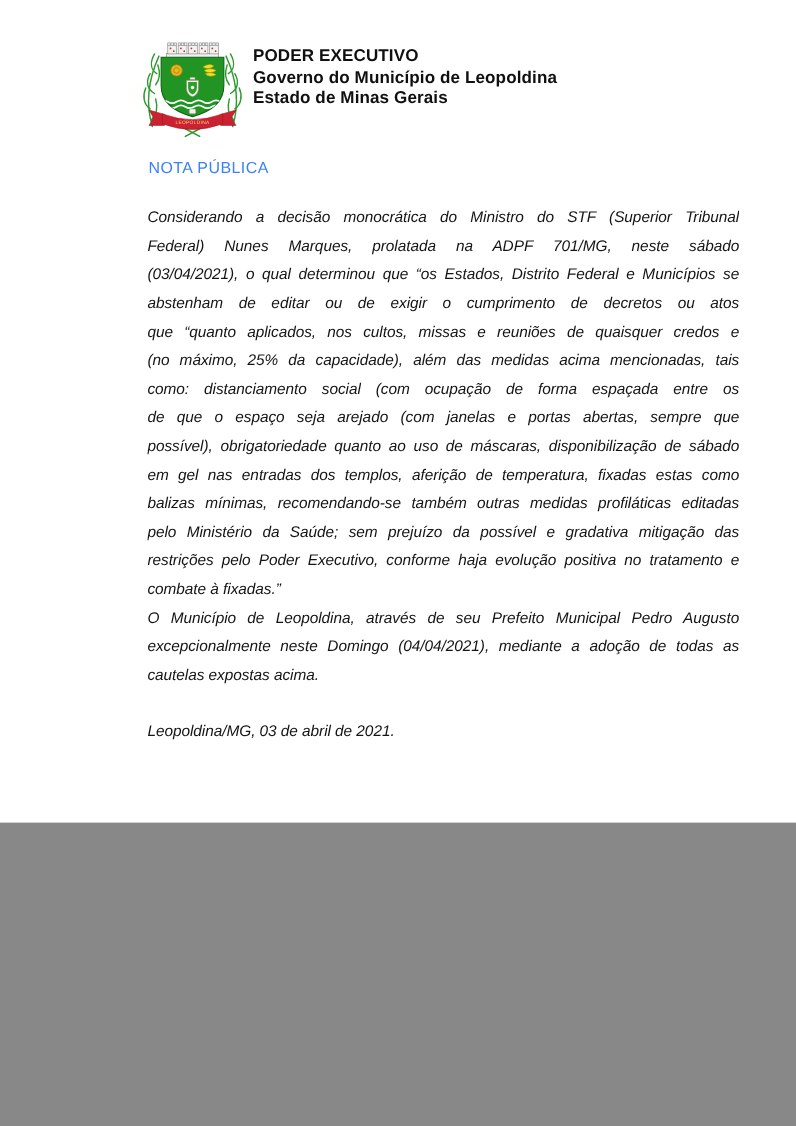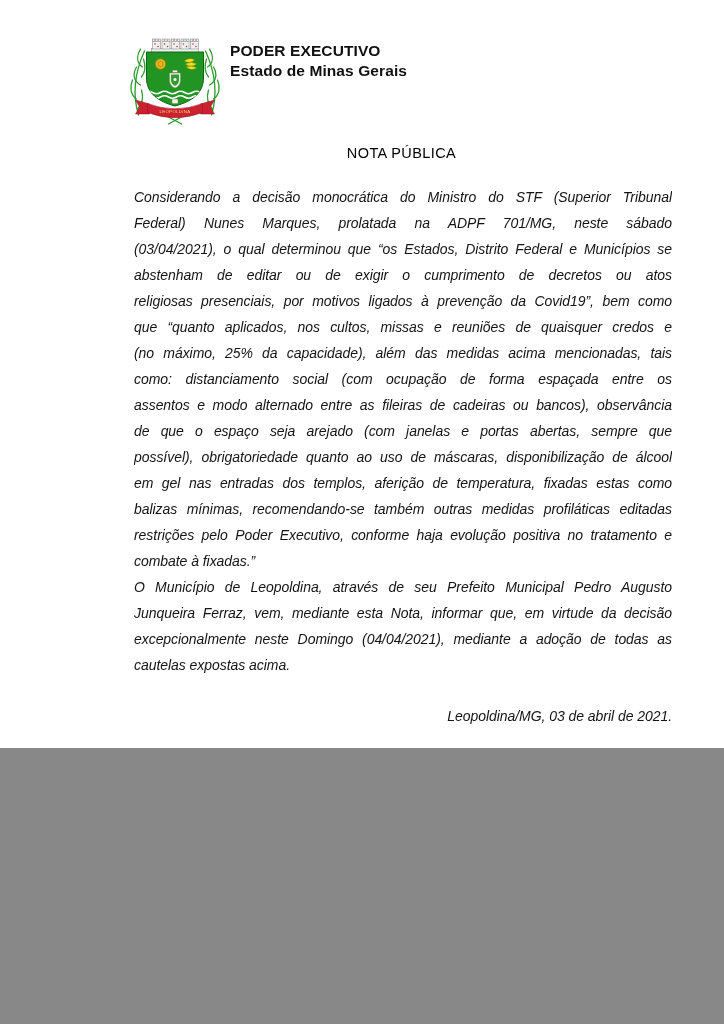--- a/index.html
+++ b/index.html
@@ -11,28 +11,28 @@
     font-family:"Liberation Sans", sans-serif;
     color:#161616;
     overflow:hidden;
     padding-left:36px;
   }
   
   .logo{position:absolute;left:127px;top:37px;width:96px;height:90px;}
   .org{position:absolute;left:230px;top:41px;font-weight:700;font-size:15.5px;line-height:19.5px;letter-spacing:0.1px;color:#101010;}
   .doc-title{
     position:absolute;left:135px;top:145px;width:533px;
-    text-align:center;font-size:14.5px;letter-spacing:0.4px;color:#000000;
+    text-align:left;font-size:14.5px;letter-spacing:0.4px;color:#3b82f6;
   }
   
   .content{position:absolute;left:134px;top:184px;width:538px;font-size:14px;letter-spacing:-0.05px;color:#141414;font-style:italic;}
   .line{height:26px;line-height:26px;text-align:justify;text-align-last:justify;overflow:hidden;white-space:normal;}
   .line.last{text-align-last:left;}
   .para2{}
-  .dateline{margin-top:25px;height:26px;line-height:26px;text-align:right;}
+  .dateline{margin-top:25px;height:26px;line-height:26px;text-align:left;}
   .page-num{position:absolute;left:136px;top:941px;font-family:"Liberation Serif", serif;font-size:16px;color:#101010;}
 </style>
 </head>
 <body>
 
 <div class="page">
 
   <svg class="logo" viewBox="0 0 95 90" aria-hidden="true">
     <defs>
       <path id="shieldPath" d="M19,15 H76 V41 C76,56 64.5,64.5 47.5,69 C30.5,64.5 19,56 19,41 Z"></path>
@@ -131,46 +131,45 @@
     <g stroke="#8f1620" stroke-width="0.5">
       <path d="M22,67 L8,63 L12,70 L8,77 L22,77 Z" fill="#cc2130"></path>
       <path d="M73,67 L87,63 L83,70 L87,77 L73,77 Z" fill="#cc2130"></path>
       <path d="M20,66.5 Q47.5,77 75,66.5 L75,75.5 Q47.5,86 20,75.5 Z" fill="#cc2130"></path>
       <text x="47.5" y="75.8" font-size="4.4" letter-spacing="0.3" text-anchor="middle" fill="#f3d57a" stroke="none" font-family="Liberation Sans, sans-serif">LEOPOLDINA</text>
     </g>
   </svg>
 
   <div class="org">
     <div>PODER EXECUTIVO</div>
+    <div>Governo do Município de Leopoldina</div>
     <div>Estado de Minas Gerais</div>
   </div>
 
   <div class="doc-title">NOTA PÚBLICA</div>
 
   <div class="content">
     <div class="para">
         <div class="line">Considerando a decisão monocrática do Ministro do STF (Superior Tribunal</div>
         <div class="line">Federal) Nunes Marques, prolatada na ADPF 701/MG, neste sábado</div>
         <div class="line">(03/04/2021), o qual determinou que “os Estados, Distrito Federal e Municípios se</div>
         <div class="line">abstenham de editar ou de exigir o cumprimento de decretos ou atos</div>
-        <div class="line">religiosas presenciais, por motivos ligados à prevenção da Covid19”, bem como</div>
         <div class="line">que “quanto aplicados, nos cultos, missas e reuniões de quaisquer credos e</div>
         <div class="line">(no máximo, 25% da capacidade), além das medidas acima mencionadas, tais</div>
         <div class="line">como: distanciamento social (com ocupação de forma espaçada entre os</div>
-        <div class="line">assentos e modo alternado entre as fileiras de cadeiras ou bancos), observância</div>
         <div class="line">de que o espaço seja arejado (com janelas e portas abertas, sempre que</div>
-        <div class="line">possível), obrigatoriedade quanto ao uso de máscaras, disponibilização de álcool</div>
+        <div class="line">possível), obrigatoriedade quanto ao uso de máscaras, disponibilização de sábado</div>
         <div class="line">em gel nas entradas dos templos, aferição de temperatura, fixadas estas como</div>
         <div class="line">balizas mínimas, recomendando-se também outras medidas profiláticas editadas</div>
+        <div class="line">pelo Ministério da Saúde; sem prejuízo da possível e gradativa mitigação das</div>
         <div class="line">restrições pelo Poder Executivo, conforme haja evolução positiva no tratamento e</div>
         <div class="line last">combate à fixadas.”</div>
       </div>
     <div class="para para2">
         <div class="line">O Município de Leopoldina, através de seu Prefeito Municipal Pedro Augusto</div>
-        <div class="line">Junqueira Ferraz, vem, mediante esta Nota, informar que, em virtude da decisão</div>
         <div class="line">excepcionalmente neste Domingo (04/04/2021), mediante a adoção de todas as</div>
         <div class="line last">cautelas expostas acima.</div>
       </div>
     <div class="dateline">Leopoldina/MG, 03 de abril de 2021.</div>
   </div>
 
   <div class="page-num">Página 1 de 1</div>
 
 </div>
 

